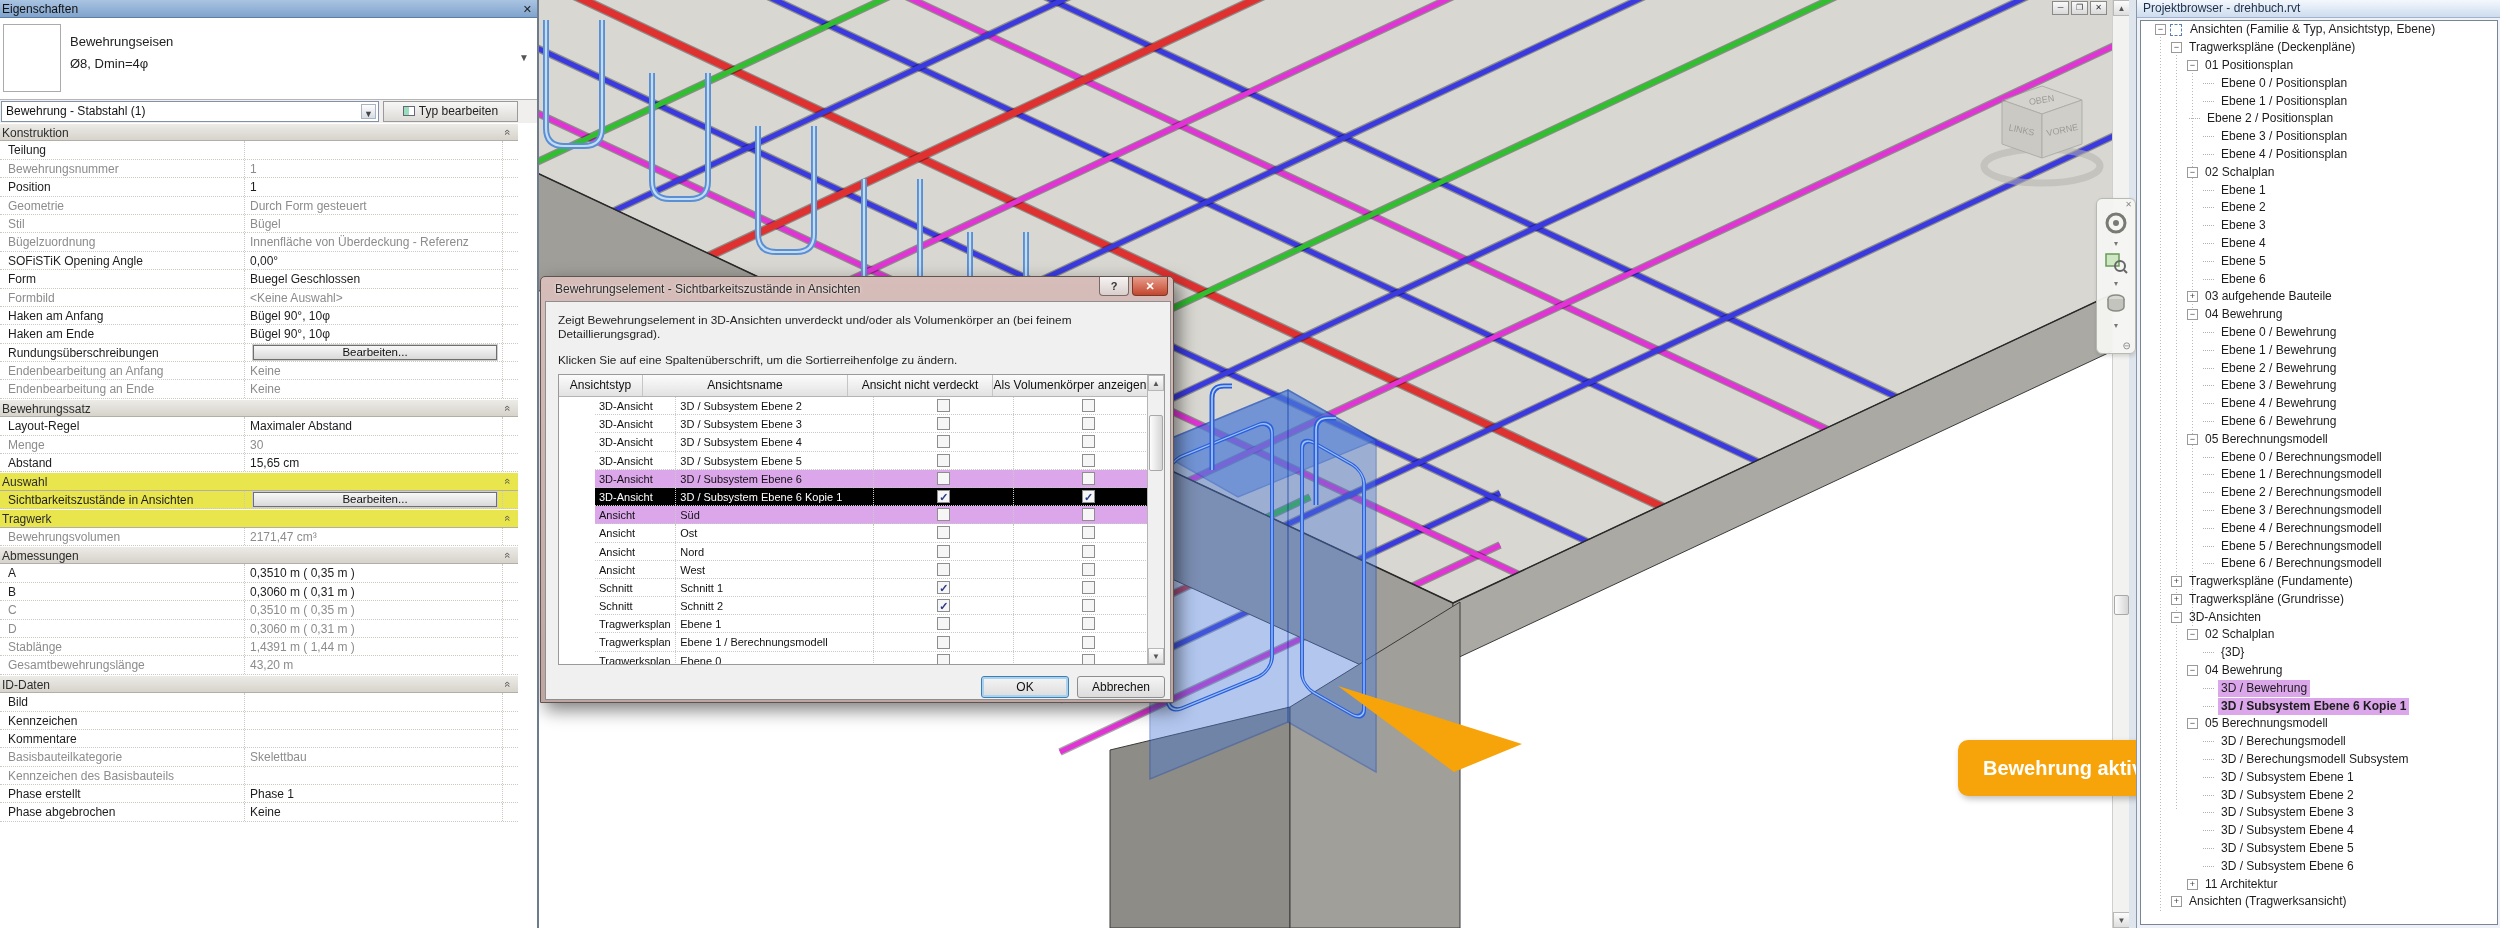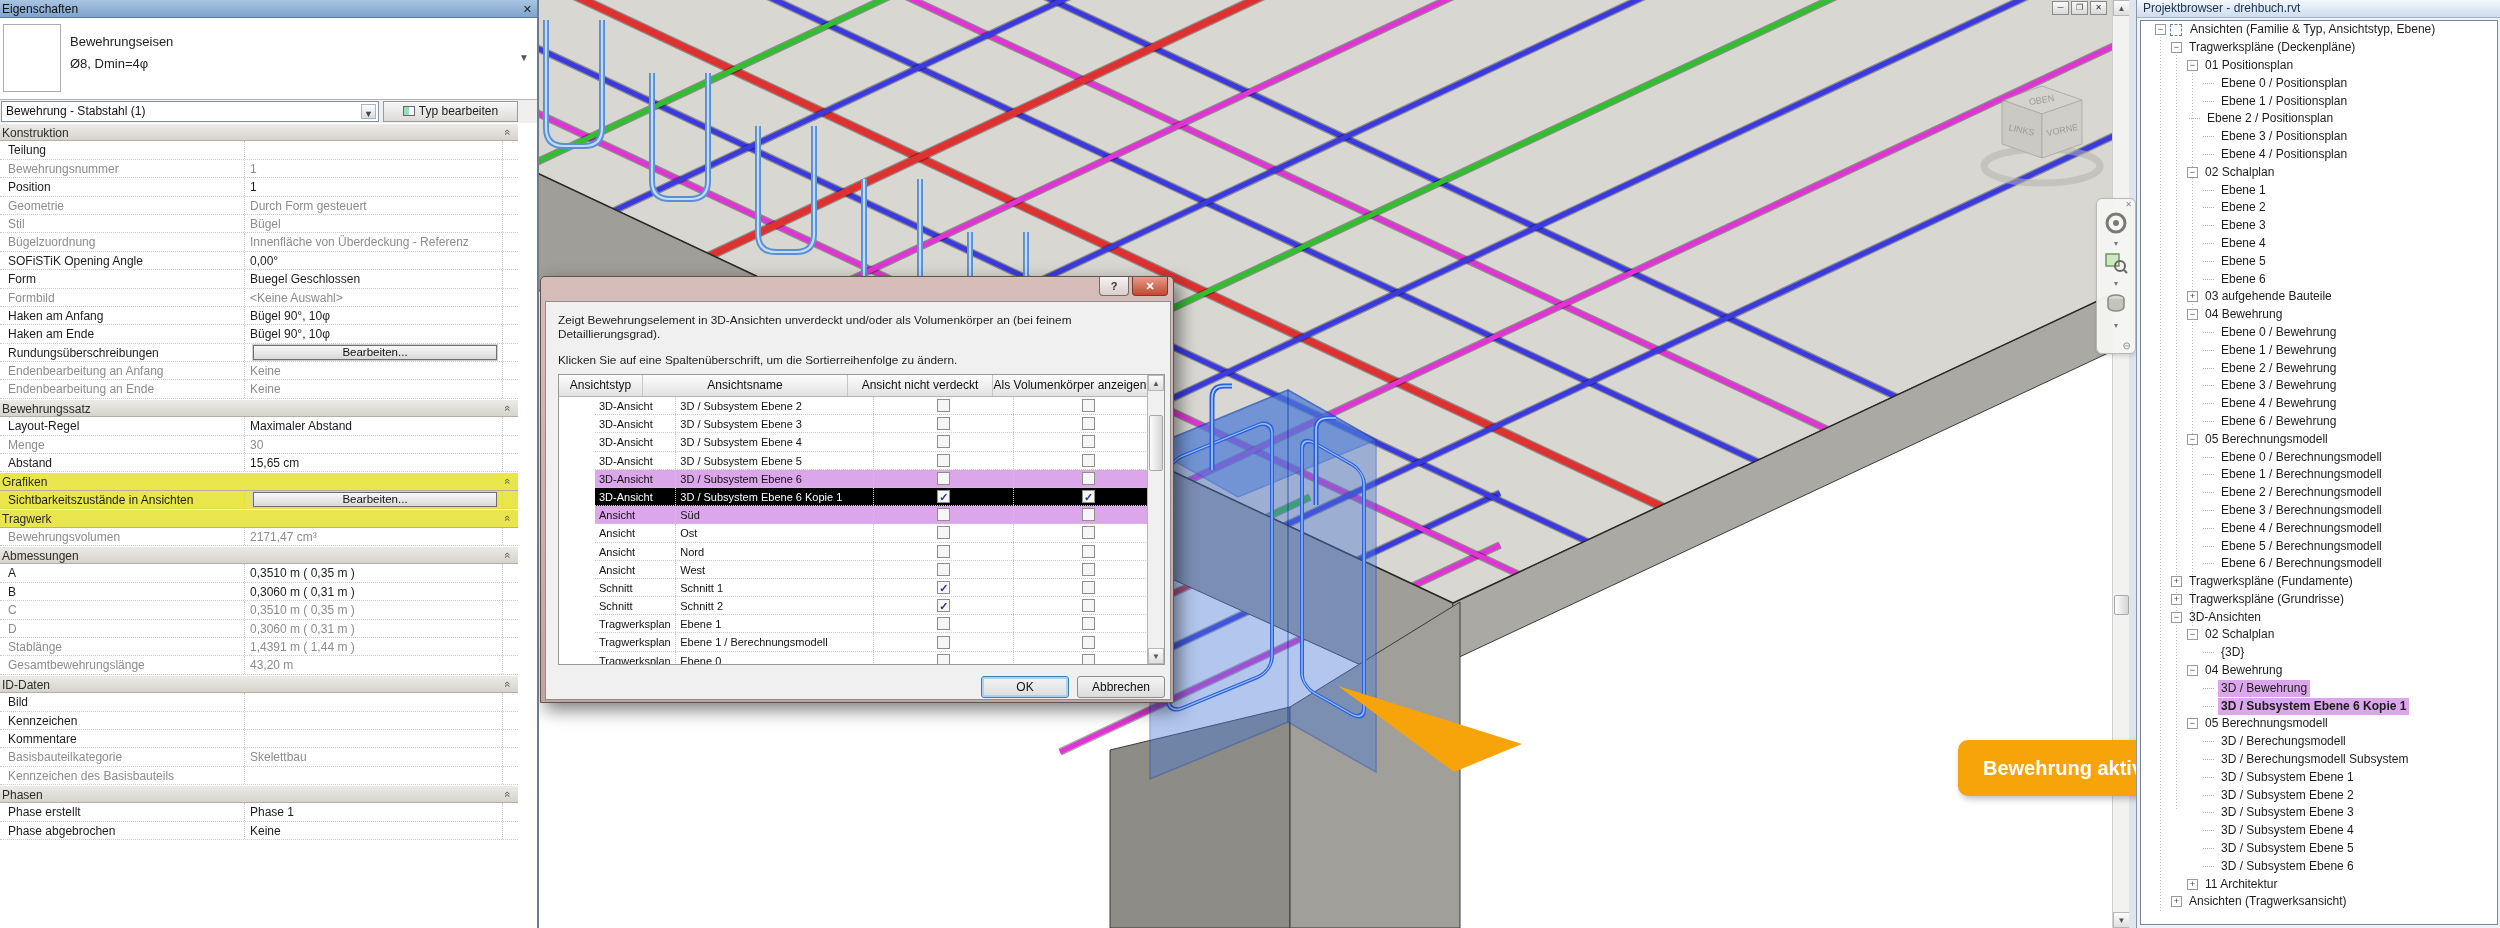--- a/index.html
+++ b/index.html
@@ -367,21 +367,21 @@
         <div class="plbl">Menge</div>
         <div class="pval">30</div>
         <div class="pext"></div>
       </div>
       <div class="prow">
         <div class="plbl">Abstand</div>
         <div class="pval">15,65 cm</div>
         <div class="pext"></div>
       </div>
       <div class="prow phdr yellow">
-        <span class="hlbl">Grafiken</span>
+        <span class="hlbl">Auswahl</span>
         <span class="chev">«</span>
       </div>
       <div class="prow yellow">
         <div class="plbl">Sichtbarkeitszustände in Ansichten</div>
         <div class="pval">
           <span class="cell-btn">Bearbeiten...</span>
         </div>
         <div class="pext"></div>
       </div>
       <div class="prow phdr yellow">
@@ -449,38 +449,35 @@
       <div class="prow ro">
         <div class="plbl">Basisbauteilkategorie</div>
         <div class="pval">Skelettbau</div>
         <div class="pext"></div>
       </div>
       <div class="prow ro">
         <div class="plbl">Kennzeichen des Basisbauteils</div>
         <div class="pval"></div>
         <div class="pext"></div>
       </div>
-      <div class="prow phdr">
-        <span class="hlbl">Phasen</span>
-        <span class="chev">«</span>
-      </div>
       <div class="prow">
         <div class="plbl">Phase erstellt</div>
         <div class="pval">Phase 1</div>
         <div class="pext"></div>
       </div>
       <div class="prow">
         <div class="plbl">Phase abgebrochen</div>
         <div class="pval">Keine</div>
         <div class="pext"></div>
       </div>
     </div>
 </div>
 
 <div id="dialog" class="abs">
+  <div class="dlg-title">Bewehrungselement - Sichtbarkeitszustände in Ansichten</div>
   <div class="dlg-help">?</div>
   <div class="dlg-close">✕</div>
   <div class="dlg-client">
     <div class="dlg-desc">Zeigt Bewehrungselement in 3D-Ansichten unverdeckt und/oder als Volumenkörper an (bei feinem Detaillierungsgrad).</div>
     <div class="dlg-hint">Klicken Sie auf eine Spaltenüberschrift, um die Sortierreihenfolge zu ändern.</div>
     <div class="dlg-table">
       <div class="dlg-head" id="dlg-head">
           <div class="hc" style="width: 84px;">Ansichtstyp</div>
           <div class="hc" style="width: 205px;">Ansichtsname</div>
           <div class="hc" style="width: 145px;">Ansicht nicht verdeckt</div>

